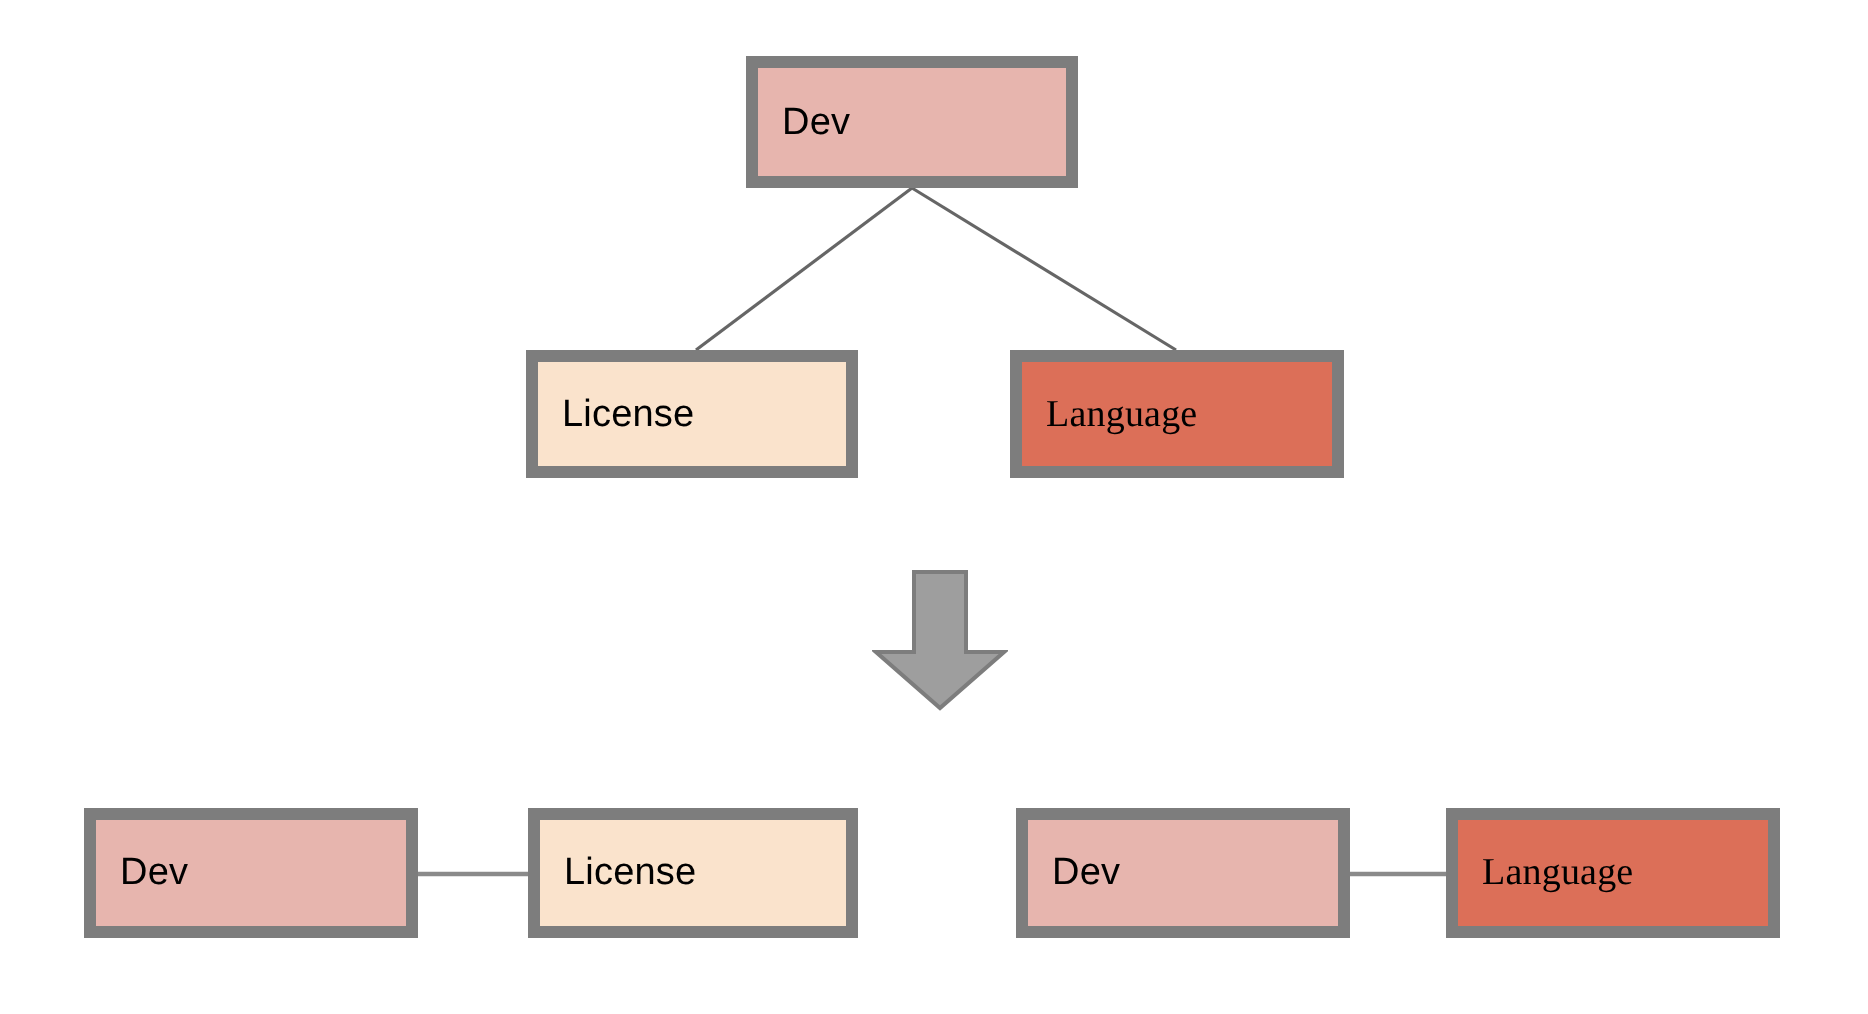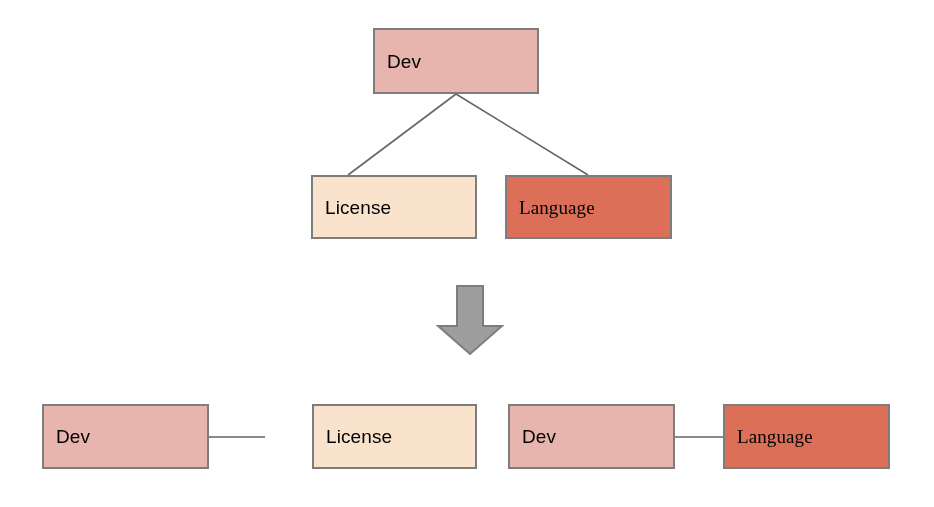--- a/index.html
+++ b/index.html
@@ -14,38 +14,38 @@
   #canvas {
     position: relative;
     width: 934px;
     height: 507px;
     background: #ffffff;
     overflow: hidden;
   }
   .node {
     position: absolute;
     box-sizing: border-box;
-    border: 2px solid #a21caf;
+    border: 6px solid #a21caf;
     display: flex;
     align-items: center;
     justify-content: flex-start;
     padding-left: 12px;
     font-size: 19px;
     line-height: 1;
     color: #000000;
     letter-spacing: 0.1px;
     white-space: nowrap;
     font-family: "Liberation Sans", sans-serif;
   }
   .node-label {
     display: inline-block;
     pointer-events: none;
   }
   .fill-dev      { background: #e7b5ae; }
-  .fill-license  { background: #fae3cc; margin-left: 48px; }
+  .fill-license  { background: #fae3cc; }
   .fill-language { background: #dc6f58; font-family: Liberation Serif, serif; }
 
   
   #edges {
     position: absolute;
     left: 0;
     top: 0;
     width: 934px;
     height: 507px;
     pointer-events: none;

